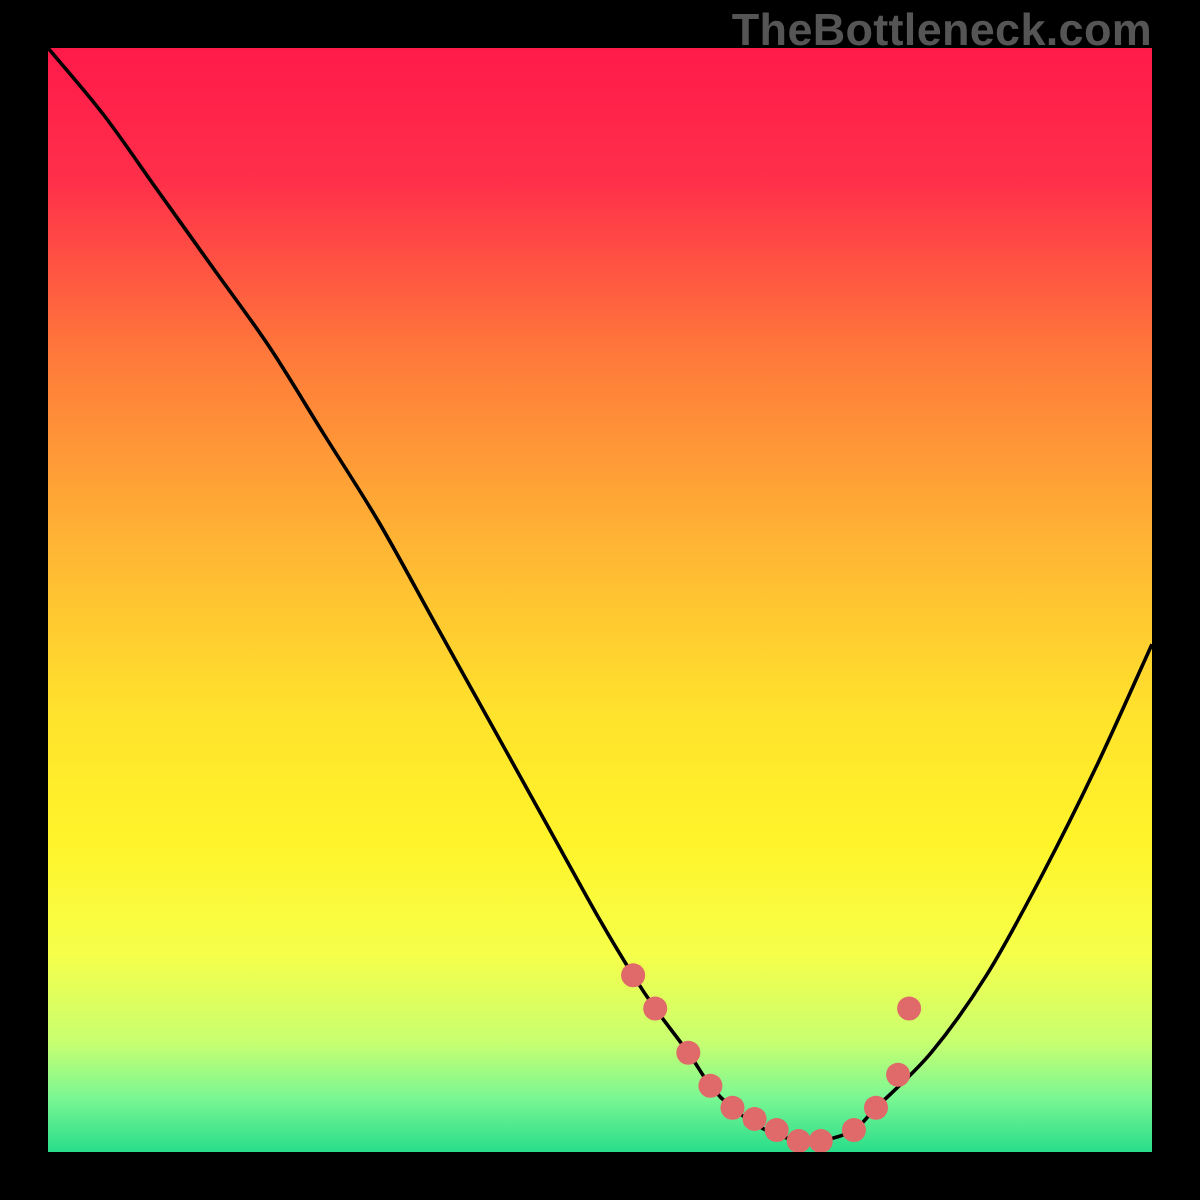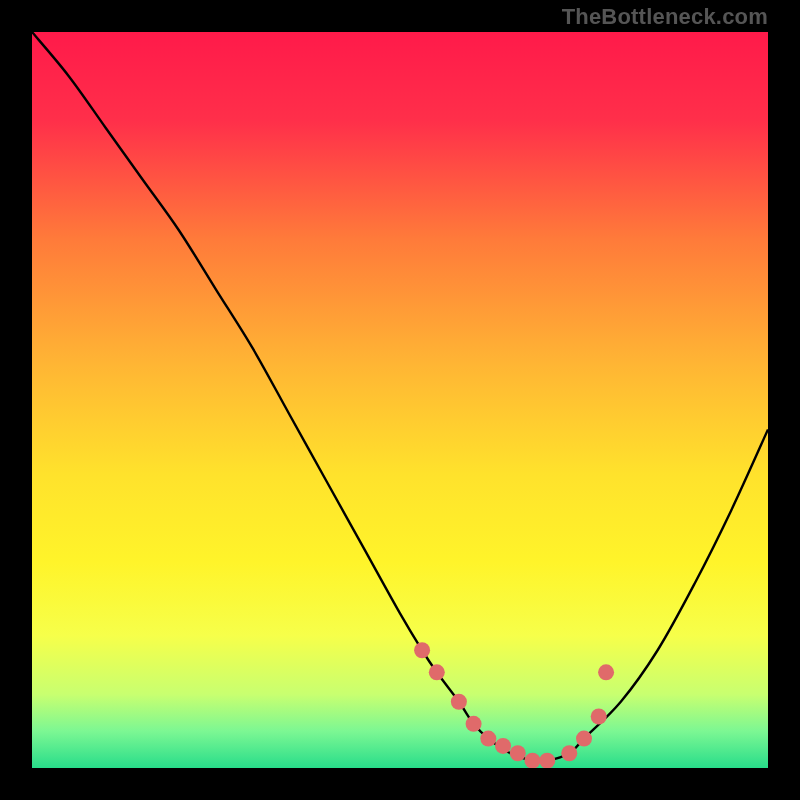--- a/index.html
+++ b/index.html
@@ -39,21 +39,21 @@
     top: 0;
     left: 0;
     width: 100%;
     height: 100%;
   }
   .watermark {
     position: absolute;
     top: 4px;
     right: 32px;
     color: #555;
-    font-size: 22px;
+    font-size: 30px;
     font-weight: bold;
     letter-spacing: 0.2px;
   }
 </style>
 </head>
 <body>
 
 <div class="frame">
   <div class="watermark">TheBottleneck.com</div>
 

